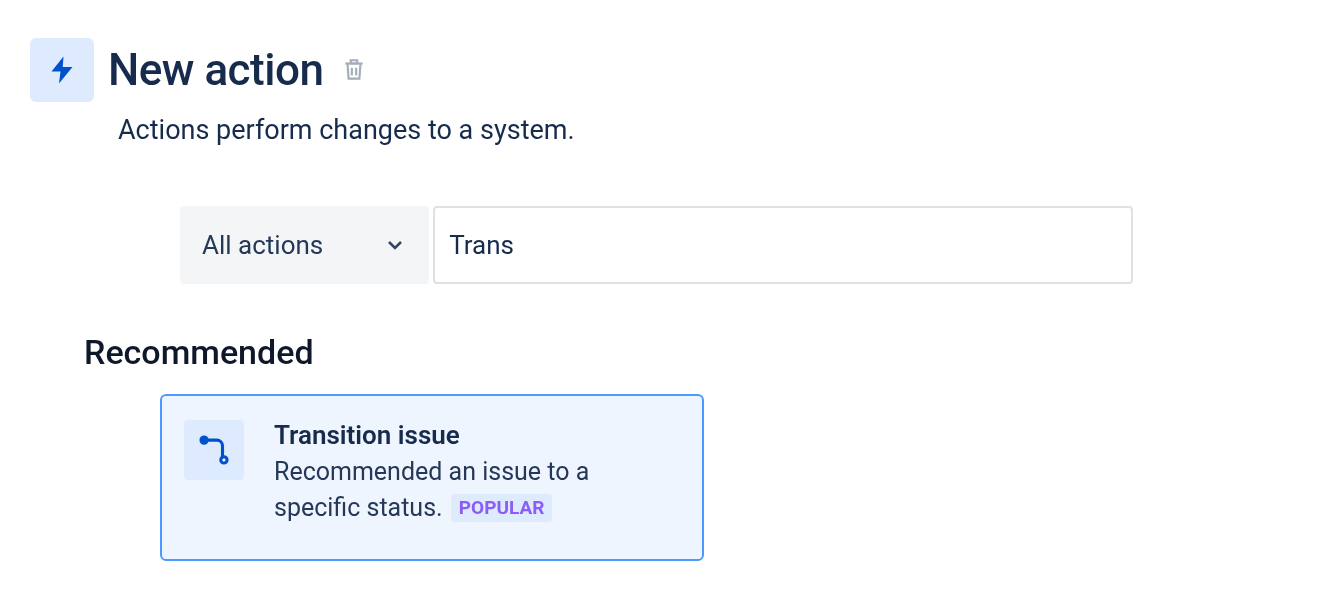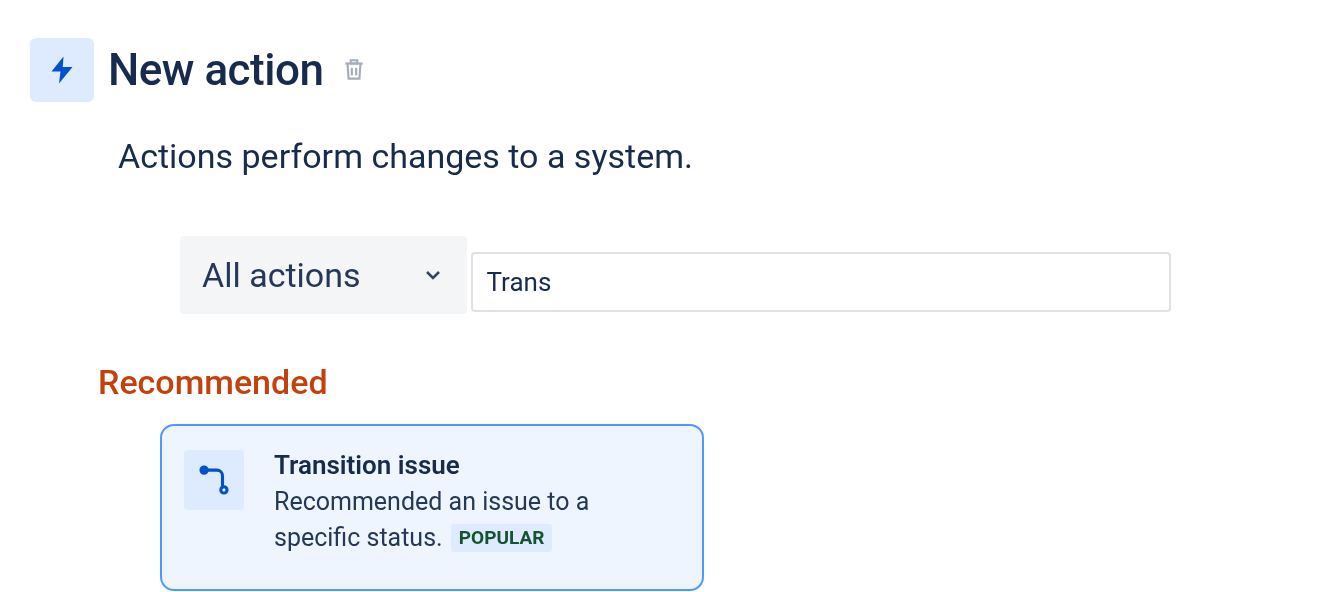--- a/index.html
+++ b/index.html
@@ -48,23 +48,23 @@
       color: #A5ADBA;
       display: flex;
       align-items: center;
       padding: 0;
     }
     .delete-btn svg { width: 26px; height: 26px; }
     .indent {
       margin-left: 88px;
     }
     .description {
-      font-size: 34px;
-      color: #172B4D;
-      margin-top: 34px;
+      font-size: 27px;
+      color: #172B4D;
+      margin-top: 12px;
     }
     .controls-row {
       margin-top: 60px;
       margin-left: 150px;
       display: flex;
       gap: 4px;
       align-items: stretch;
     }
     .dropdown {
       background: #F4F5F7;
@@ -72,50 +72,49 @@
       height: 78px;
       padding: 0 22px 0 22px;
       display: flex;
       align-items: center;
       gap: 60px;
       cursor: pointer;
       border: none;
       font-family: inherit;
     }
     .dropdown-label {
-      font-size: 34px;
+      font-size: 26px;
       color: #253858;
     }
     .chevron { color: #344563; flex-shrink: 0; }
     .search-input {
       width: 700px;
-      height: 60px;
+      height: 78px;
       border: 2px solid #DFE1E6;
       border-radius: 4px;
       padding: 0 14px;
       font-size: 26px;
       color: #172B4D;
       font-family: inherit;
       outline: none;
-      margin-top: 16px;
     }
     .section-title {
       font-size: 34px;
       font-weight: 500;
-      color: #c2410c;
+      color: #0f172a;
       margin-top: 48px;
-      margin-left: 68px;
+      margin-left: 54px;
     }
     .card {
       margin-top: 22px;
       margin-left: 130px;
       width: 544px;
       border: 2px solid #4C9AFF;
       background: #EEF5FE;
-      border-radius: 14px;
+      border-radius: 6px;
       padding: 24px 22px 32px 22px;
       display: flex;
       gap: 30px;
       cursor: pointer;
     }
     .card-icon {
       width: 60px;
       height: 60px;
       background: #DEEBFF;
       border-radius: 4px;
@@ -133,21 +132,21 @@
     }
     .card-desc {
       font-size: 25px;
       color: #253858;
       margin-top: 4px;
       line-height: 1.45;
     }
     .badge {
       display: inline-block;
       background: #DEEBFF;
-      color: #14532d;
+      color: #8b5cf6;
       font-size: 19px;
       font-weight: 700;
       padding: 0 8px;
       border-radius: 3px;
       vertical-align: 2px;
       margin-left: 2px;
     }
   </style>
 </head>
 <body>

